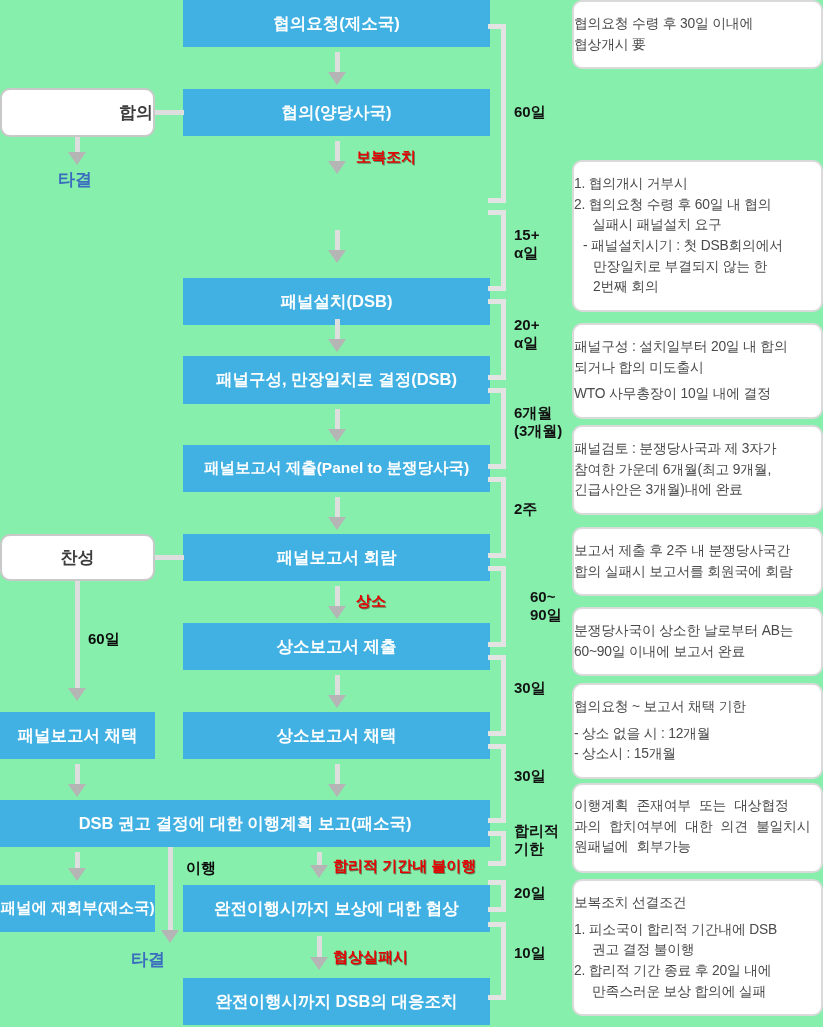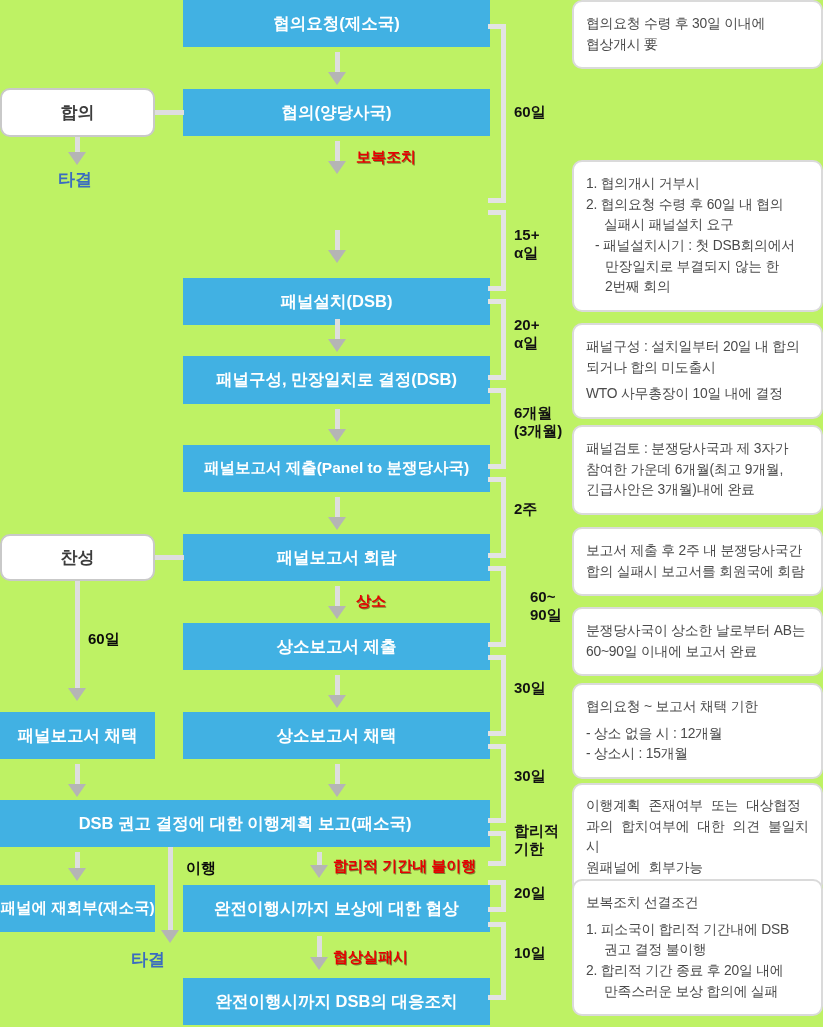--- a/index.html
+++ b/index.html
@@ -1,24 +1,24 @@
 <!DOCTYPE html>
 <html><head>
 <meta charset="utf-8">
 <style>
   html,body{margin:0;padding:0;background:#fff;}
-  #canvas{position:relative;width:823px;height:1027px;background:#bef264;overflow:hidden;
+  #canvas{position:relative;width:823px;height:1027px;background:#86efac;overflow:hidden;
           font-family:"Liberation Sans",sans-serif;}
   .box-blue{position:absolute;background:#41b1e3;color:#fff;font-weight:bold;font-size:16.5px;
             display:flex;align-items:center;justify-content:center;text-align:center;line-height:1.2;}
   .box-white{position:absolute;background:#fff;border:2px solid #c9c9c9;border-radius:10px;
              color:#3c3c3c;font-weight:bold;font-size:17px;display:flex;align-items:center;
              justify-content:center;box-sizing:border-box;}
   .note{position:absolute;left:572px;width:251px;background:#fff;border:2px solid #dadada;
-        border-radius:10px;padding:12px 12px;color:#4a4a4a;font-size:13.8px;line-height:1.5;
+        border-radius:10px;padding:12px 0;color:#4a4a4a;font-size:13.8px;line-height:1.5;
         box-sizing:border-box;letter-spacing:-0.2px;}
   .note .ln{white-space:pre-line;}
   .note .gap{margin-top:6px;}
   .note .hang{padding-left:18px;text-indent:-18px;white-space:pre-line;}
   .note .sub{margin-left:9px;padding-left:10px;text-indent:-10px;white-space:pre-line;}
   .tl{position:absolute;left:514px;color:#121212;font-weight:800;font-size:15px;line-height:1.18;
       white-space:pre-line;}
   .redlbl{position:absolute;color:#e60000;font-weight:800;font-size:15px;
           text-shadow:1px 1px 0 rgba(40,0,0,0.45);white-space:nowrap;}
   .blklbl{position:absolute;color:#0a0a0a;font-weight:800;font-size:15px;white-space:nowrap;}
@@ -62,21 +62,21 @@
   <div class="box-blue" style="left:0;top:800px;width:490px;height:47px;">
       <span>DSB 권고 결정에 대한 이행계획 보고(패소국)</span>
     </div>
   <div class="box-blue" style="left:183px;top:885px;width:307px;height:47px;">
       <span>완전이행시까지 보상에 대한 협상</span>
     </div>
   <div class="box-blue" style="left:183px;top:978px;width:307px;height:47px;">
       <span>완전이행시까지 DSB의 대응조치</span>
     </div>
 
-  <div class="box-white" style="left:0;top:88px;width:155px;height:49px;">
+  <div class="box-white" style="left:0;top:88px;width:155px;height:49px;justify-content:flex-end;">
       <span>합의</span>
     </div>
   <div class="box-white" style="left:0;top:534px;width:155px;height:47px;">
       <span>찬성</span>
     </div>
   <div class="box-blue" style="left:0;top:712px;width:155px;height:47px;">
       <span>패널보고서 채택</span>
     </div>
   <div class="box-blue" style="left:0;top:885px;width:155px;height:47px;font-size:15.5px;">
       <span>패널에 재회부(재소국)</span>

